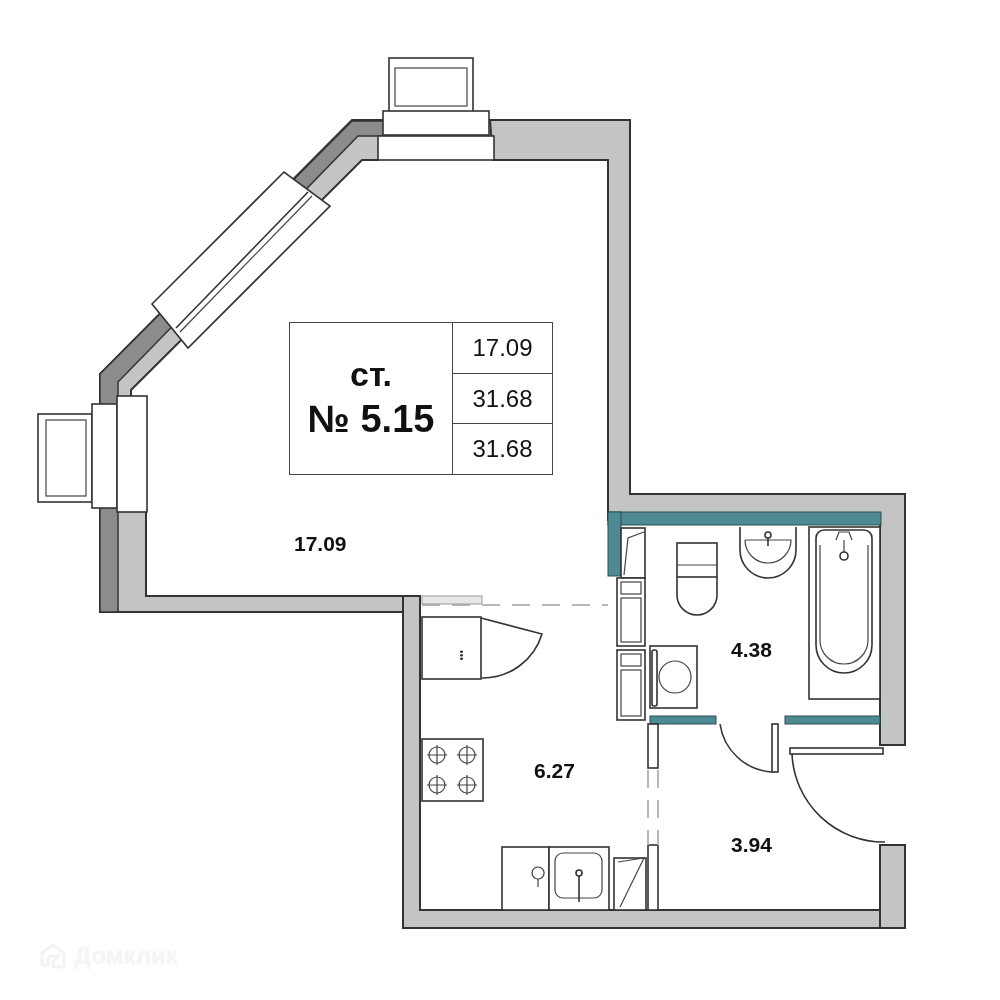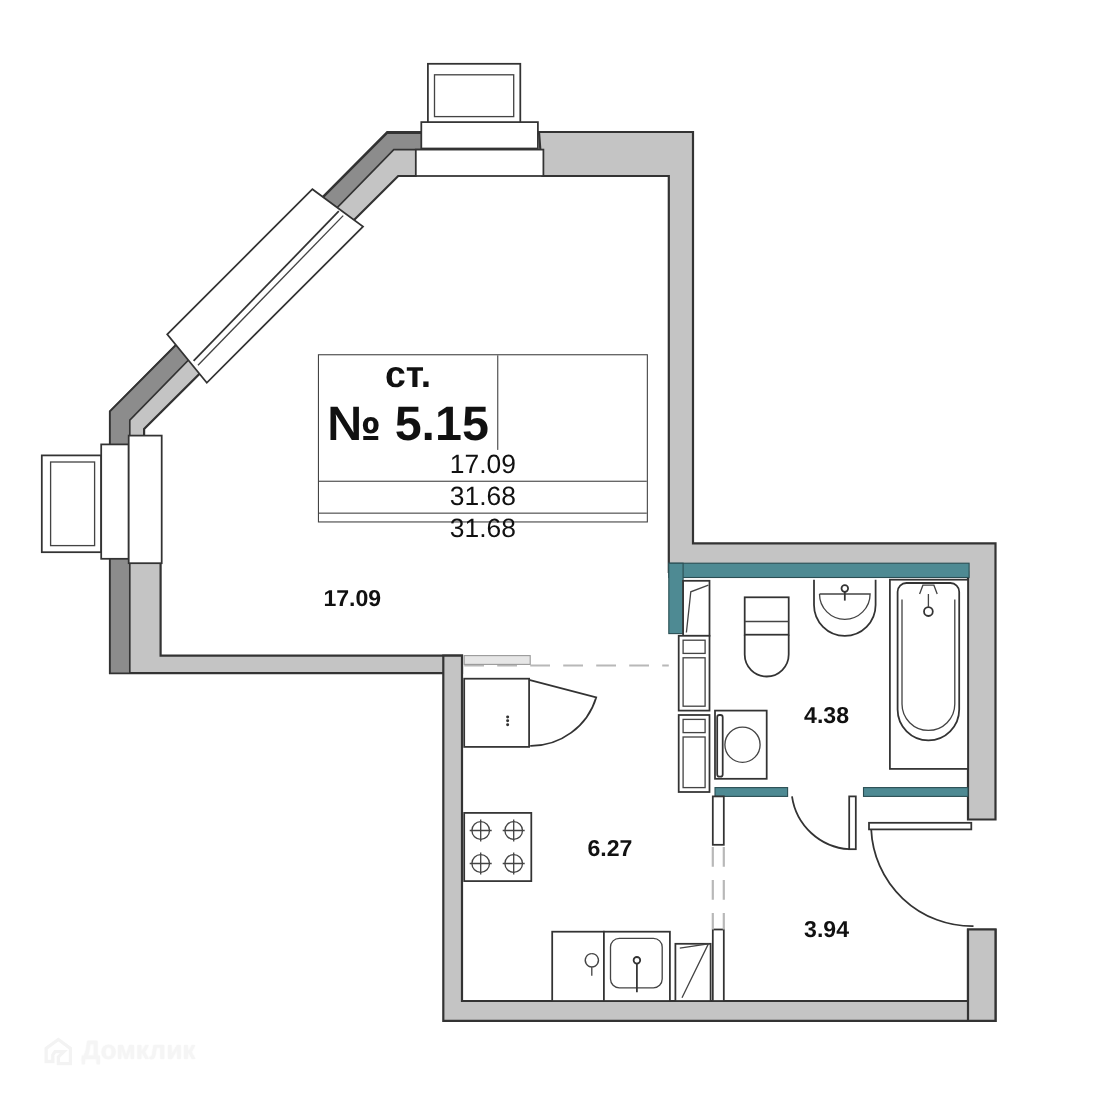--- a/index.html
+++ b/index.html
@@ -6,24 +6,24 @@
   body { width: 1000px; height: 1000px; position: relative; overflow: hidden; font-family: "Liberation Sans", sans-serif; }
   #plan { position: absolute; left: 0; top: 0; width: 1000px; height: 1000px; }
   .wall-outer { fill: #c4c4c4; stroke: #333; stroke-width: 2; }
   .wall-dark { fill: #8c8c8c; stroke: #333; stroke-width: 1.5; }
   .wall-teal { fill: #4e8a93; stroke: #2a4e53; stroke-width: 1; }
   .fix { fill: #ffffff; stroke: #333; stroke-width: 1.6; }
   .line { fill: none; stroke: #333; stroke-width: 1.6; }
   .thin { fill: none; stroke: #444; stroke-width: 1.2; }
   .dash { fill: none; stroke: #b8b8b8; stroke-width: 2; stroke-dasharray: 18 12; }
   .area-label { font-family: "Liberation Sans", sans-serif; font-size: 21px; font-weight: 700; fill: #111; }
-  .box { position: absolute; left: 289px; top: 322px; width: 300px; height: 153px; border: 1.5px solid #444; background: #fff; display: flex; box-sizing: border-box; flex-direction: column; }
+  .box { position: absolute; left: 289px; top: 322px; width: 264px; height: 153px; border: 1.5px solid #444; background: #fff; display: flex; box-sizing: border-box; }
   .box-left { width: 162px; border-right: 1.5px solid #444; display: flex; flex-direction: column; align-items: center; justify-content: center; }
   .box-type { font-size: 34px; font-weight: 700; line-height: 36px; color: #111; }
-  .box-num { font-size: 44px; font-weight: 700; line-height: 46px; color: #111; margin-top: 4px; }
+  .box-num { font-size: 38px; font-weight: 700; line-height: 46px; color: #111; margin-top: 4px; }
   .box-right { flex: 1; display: flex; flex-direction: column; }
   .box-cell { flex: 1; display: flex; align-items: center; justify-content: center; font-size: 24px; color: #111; border-bottom: 1.5px solid #444; }
   .box-cell:last-child { border-bottom: none; }
   .watermark { position: absolute; left: 38px; top: 941px; display: flex; align-items: center; gap: 6px; color: #fff; font-size: 24px; font-weight: 700; opacity: 0.9; text-shadow: 0 0 2px rgba(0,0,0,0.06); }
 </style>
 </head>
 <body>
 
 <svg id="plan" viewBox="0 0 1000 1000" xmlns="http://www.w3.org/2000/svg">
 

